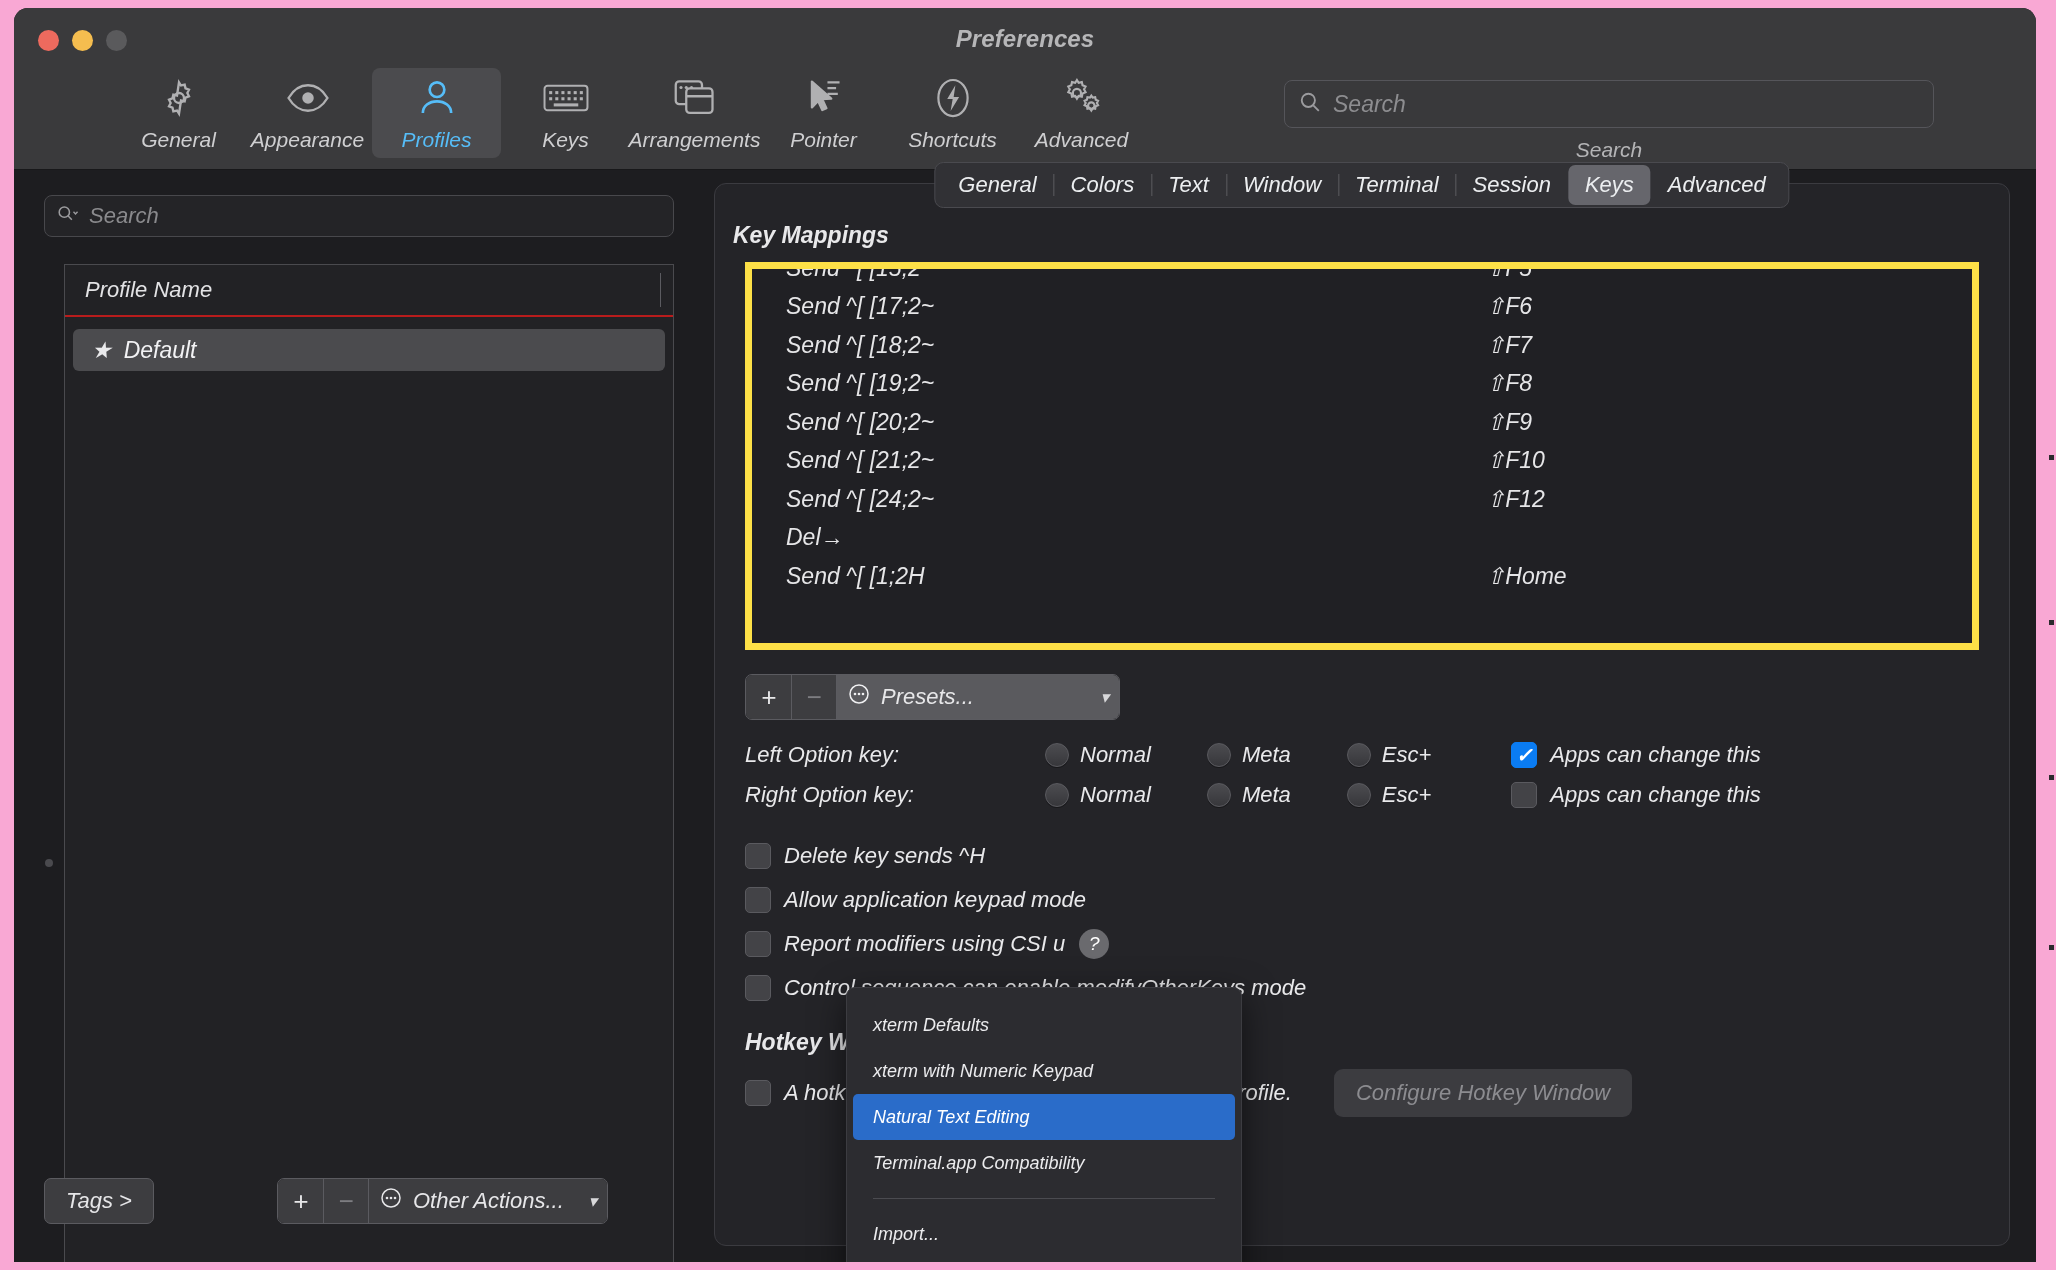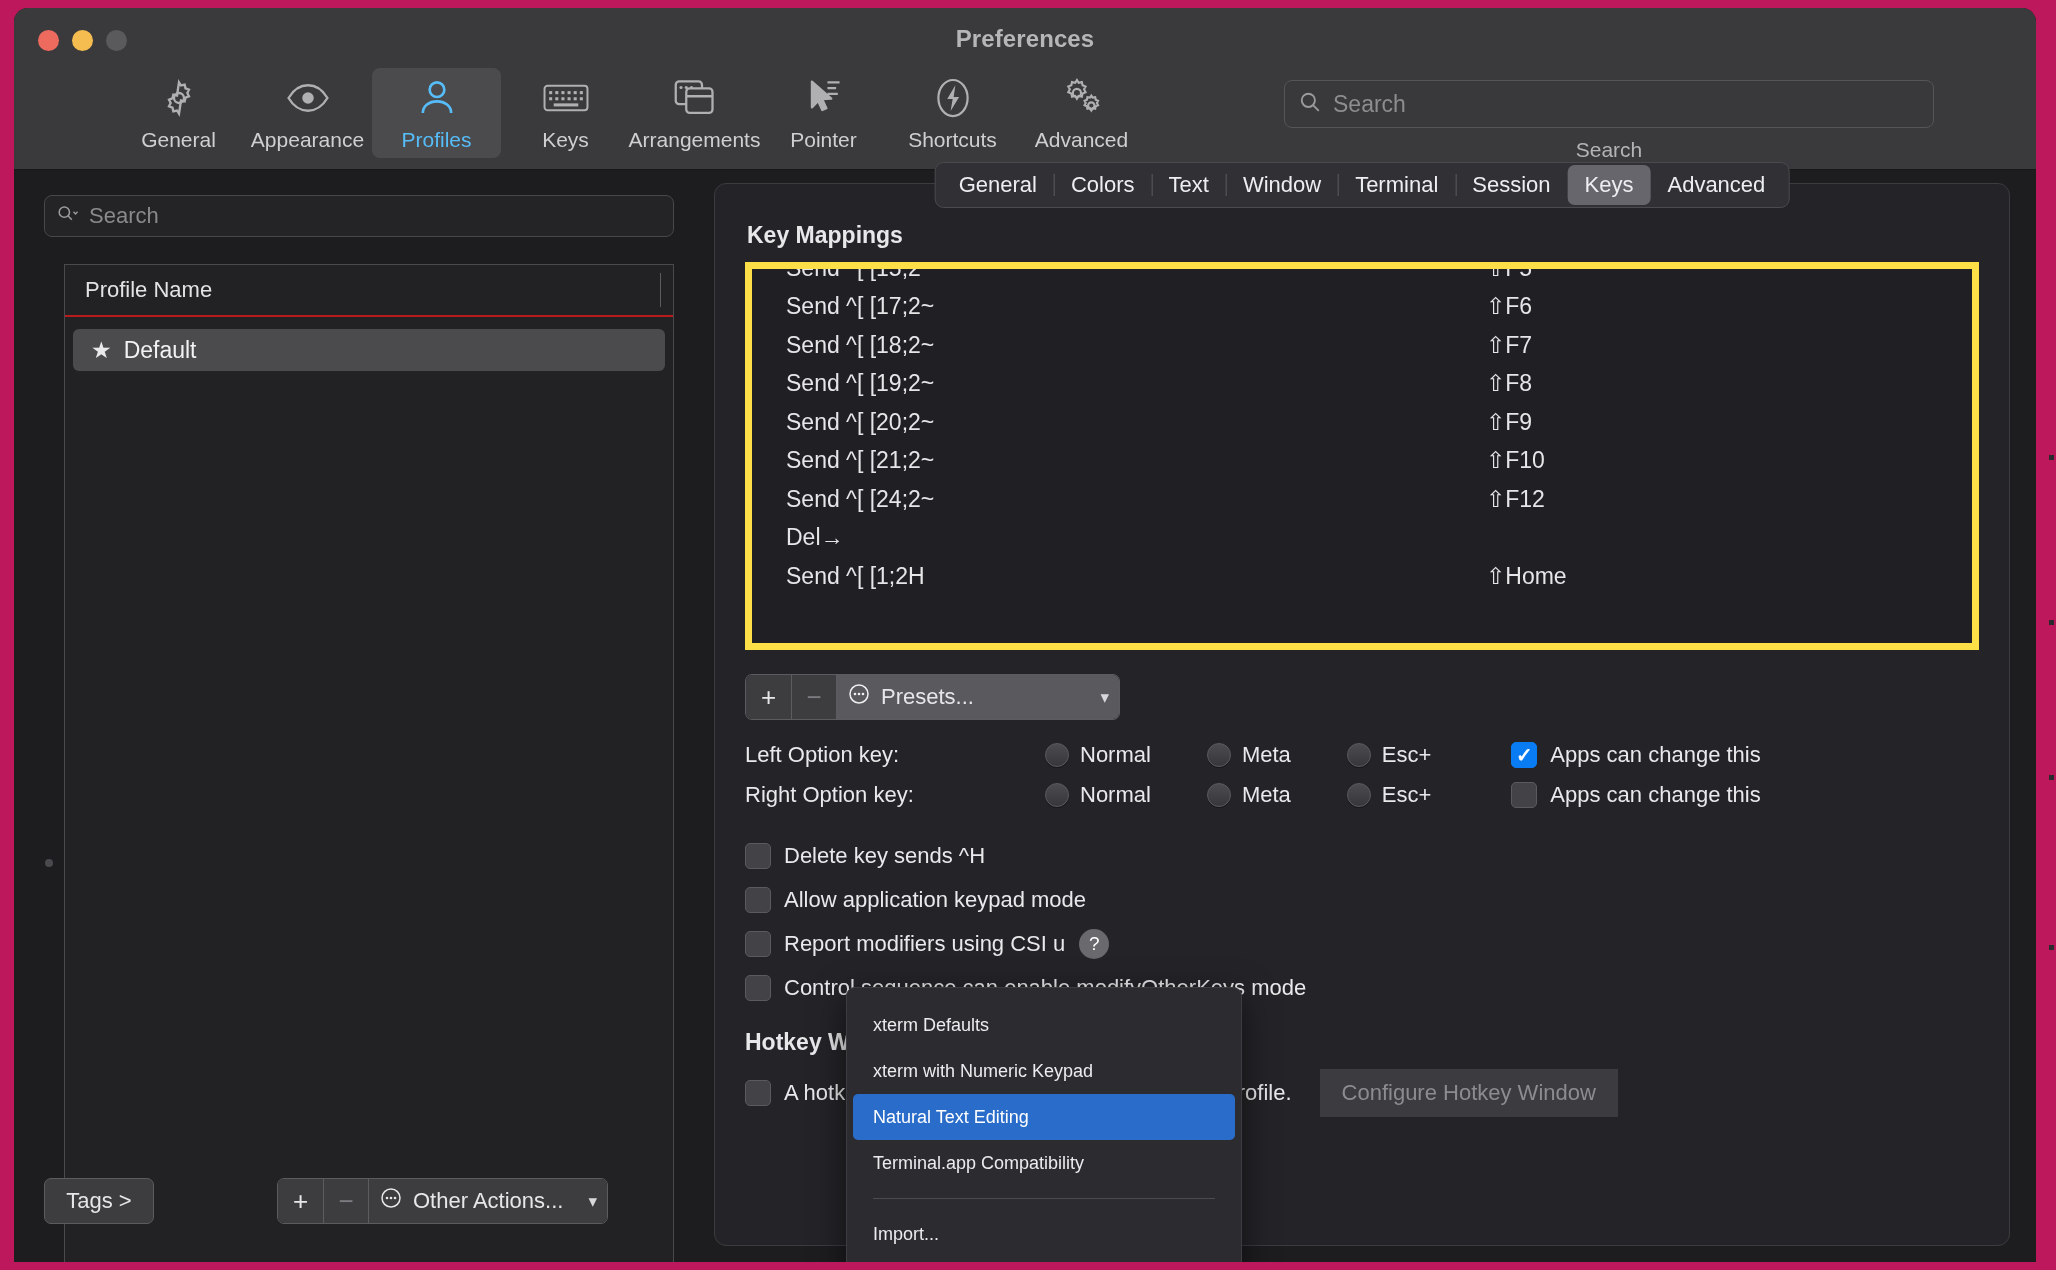--- a/index.html
+++ b/index.html
@@ -2,21 +2,21 @@
 <html><head>
 <meta charset="utf-8">
 <style>
   * { box-sizing: border-box; margin: 0; padding: 0; }
   html, body {
     width: 2056px; height: 1270px;
     background: #000;
     font-family: "Liberation Sans", sans-serif;
     overflow: hidden;
   }
-  .screen { position: relative; width: 2056px; height: 1270px; background:#be185d; }
+  .screen { position: relative; width: 2056px; height: 1270px; background:#f9a8d4;font-style:italic; }
 
   
   .window {
     position: absolute;
     left: 14px; top: 8px;
     width: 2022px; height: 1254px;
     background: #1d1d20;
     border-radius: 14px 14px 0 0;
     overflow: hidden;
   }
@@ -179,21 +179,21 @@
   .chk-row { display:flex; align-items:center; height: 44px; font-size: 22px; color: #e9e9eb; }
   .helpbadge {
     width: 30px; height: 30px; border-radius: 50%; background:#6a6a6e; color:#fff;
     font-size: 19px; display:flex; align-items:center; justify-content:center; margin-left: 14px;
   }
 
   .hotkey-title { left: 30px; top: 845px; }
   .hotkey-row { position: absolute; left: 30px; top: 885px; display:flex; align-items:center; }
   .hotkey-row .lbl { font-size: 22px; color:#e9e9eb; }
   .cfg-btn {
-    margin-left: 28px; height: 48px; padding: 0 22px; border-radius: 0;
+    margin-left: 42px; height: 48px; padding: 0 22px; border-radius: 9px;
     background:#3c3c40; color:#8c8c90; font-size: 22px; display:flex; align-items:center;text-align:right;
   }
 
   
   .popup {
     position: absolute; left: 832px; top: 816px; width: 396px;
     background: #2c2c30; border: 1px solid #3c3c41; border-radius: 9px;
     padding: 14px 0 16px; z-index: 60;
     box-shadow: 0 10px 34px rgba(0,0,0,.55);
   }
@@ -394,21 +394,21 @@
         <div class="tab">General</div>
         <div class="tab">Colors</div>
         <div class="tab">Text</div>
         <div class="tab">Window</div>
         <div class="tab">Terminal</div>
         <div class="tab">Session</div>
         <div class="tab active">Keys</div>
         <div class="tab">Advanced</div>
       </div>
 
-      <div class="section-title" style="left:32px; top:38px;">Key Mappings</div>
+      <div class="section-title" style="left:18px; top:38px;">Key Mappings</div>
 
       <div class="km-table">
         <div style="margin-top:-20px;">
           <div class="km-row">
             <span class="km-action">Send ^[ [15;2~</span>
             <span class="km-key">⇧F5</span>
           </div>
           <div class="km-row">
             <span class="km-action">Send ^[ [17;2~</span>
             <span class="km-key">⇧F6</span>

